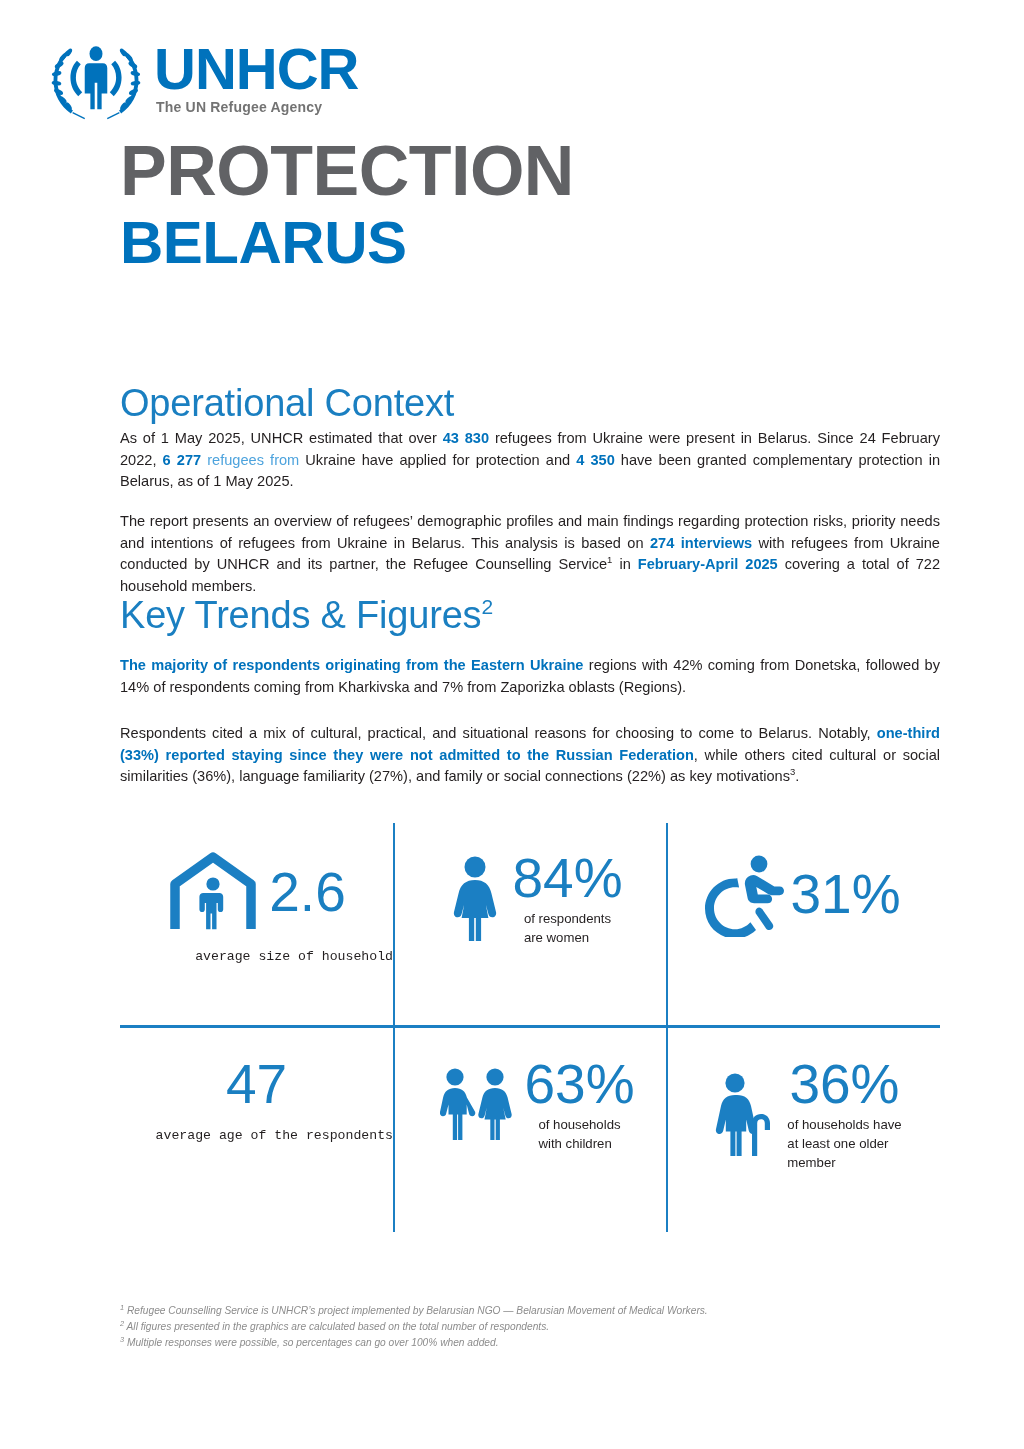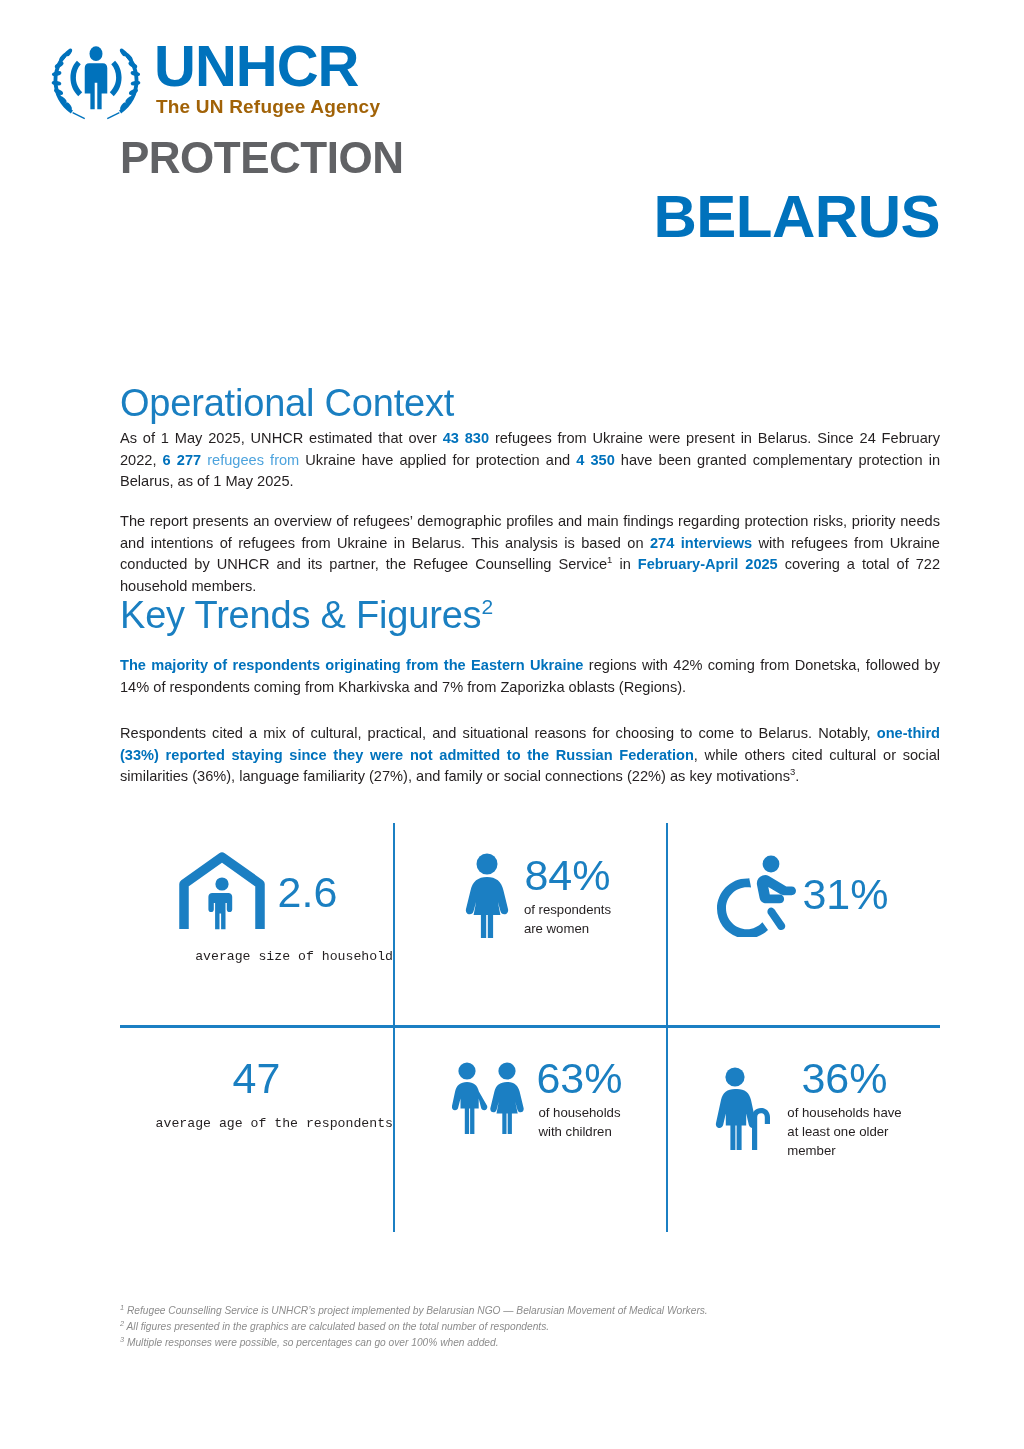--- a/index.html
+++ b/index.html
@@ -41,52 +41,51 @@
     font-family: "Liberation Sans", sans-serif;
     font-weight: bold;
     font-size: 58px;
     letter-spacing: -1px;
     line-height: 0.95;
     color: #0072bc;
   }
   .logo-tag {
     font-family: "Liberation Sans", sans-serif;
     font-weight: bold;
-    font-size: 19px;
+    font-size: 14px;
     letter-spacing: 0.2px;
-    color: #a16207;
+    color: #737373;
     margin-top: 3px;
     margin-left: 2px;
   }
 
   
   .title-block {
     position: absolute;
     left: 120px;
     top: 136px;
     width: 820px;
   }
   .title-main {
     font-family: "Liberation Sans", sans-serif;
     font-weight: bold;
-    font-size: 44px;
+    font-size: 70px;
     line-height: 1.02;
     letter-spacing: -0.5px;
     color: #616265;
     margin: 0;
   }
   .title-country {
     font-family: "Liberation Sans", sans-serif;
     font-weight: bold;
     font-size: 60px;
     line-height: 1.08;
     letter-spacing: -0.5px;
     color: #0072bc;
     margin: 4px 0 0 0;
-    text-align: right;
   }
 
   
   .section-heading {
     position: absolute;
     left: 120px;
     font-family: "Liberation Sans", sans-serif;
     font-weight: normal;
     font-size: 38px;
     color: #1a7fc1;
@@ -168,21 +167,21 @@
     align-items: center;
     justify-content: center;
     gap: 6px;
     width: 100%;
   }
   .cell-icon { flex: 0 0 auto; display: block; }
   .cell-text { display: flex; flex-direction: column; align-items: center; }
 
   .stat-value {
     font-family: "Liberation Sans", sans-serif;
-    font-size: 43px;
+    font-size: 55px;
     color: #1a7fc1;
     line-height: 1.0;
     white-space: nowrap;
   }
   .stat-label {
     font-family: "Liberation Sans", sans-serif;
     font-size: 13.2px;
     line-height: 19px;
     color: #231f20;
     text-align: left;

